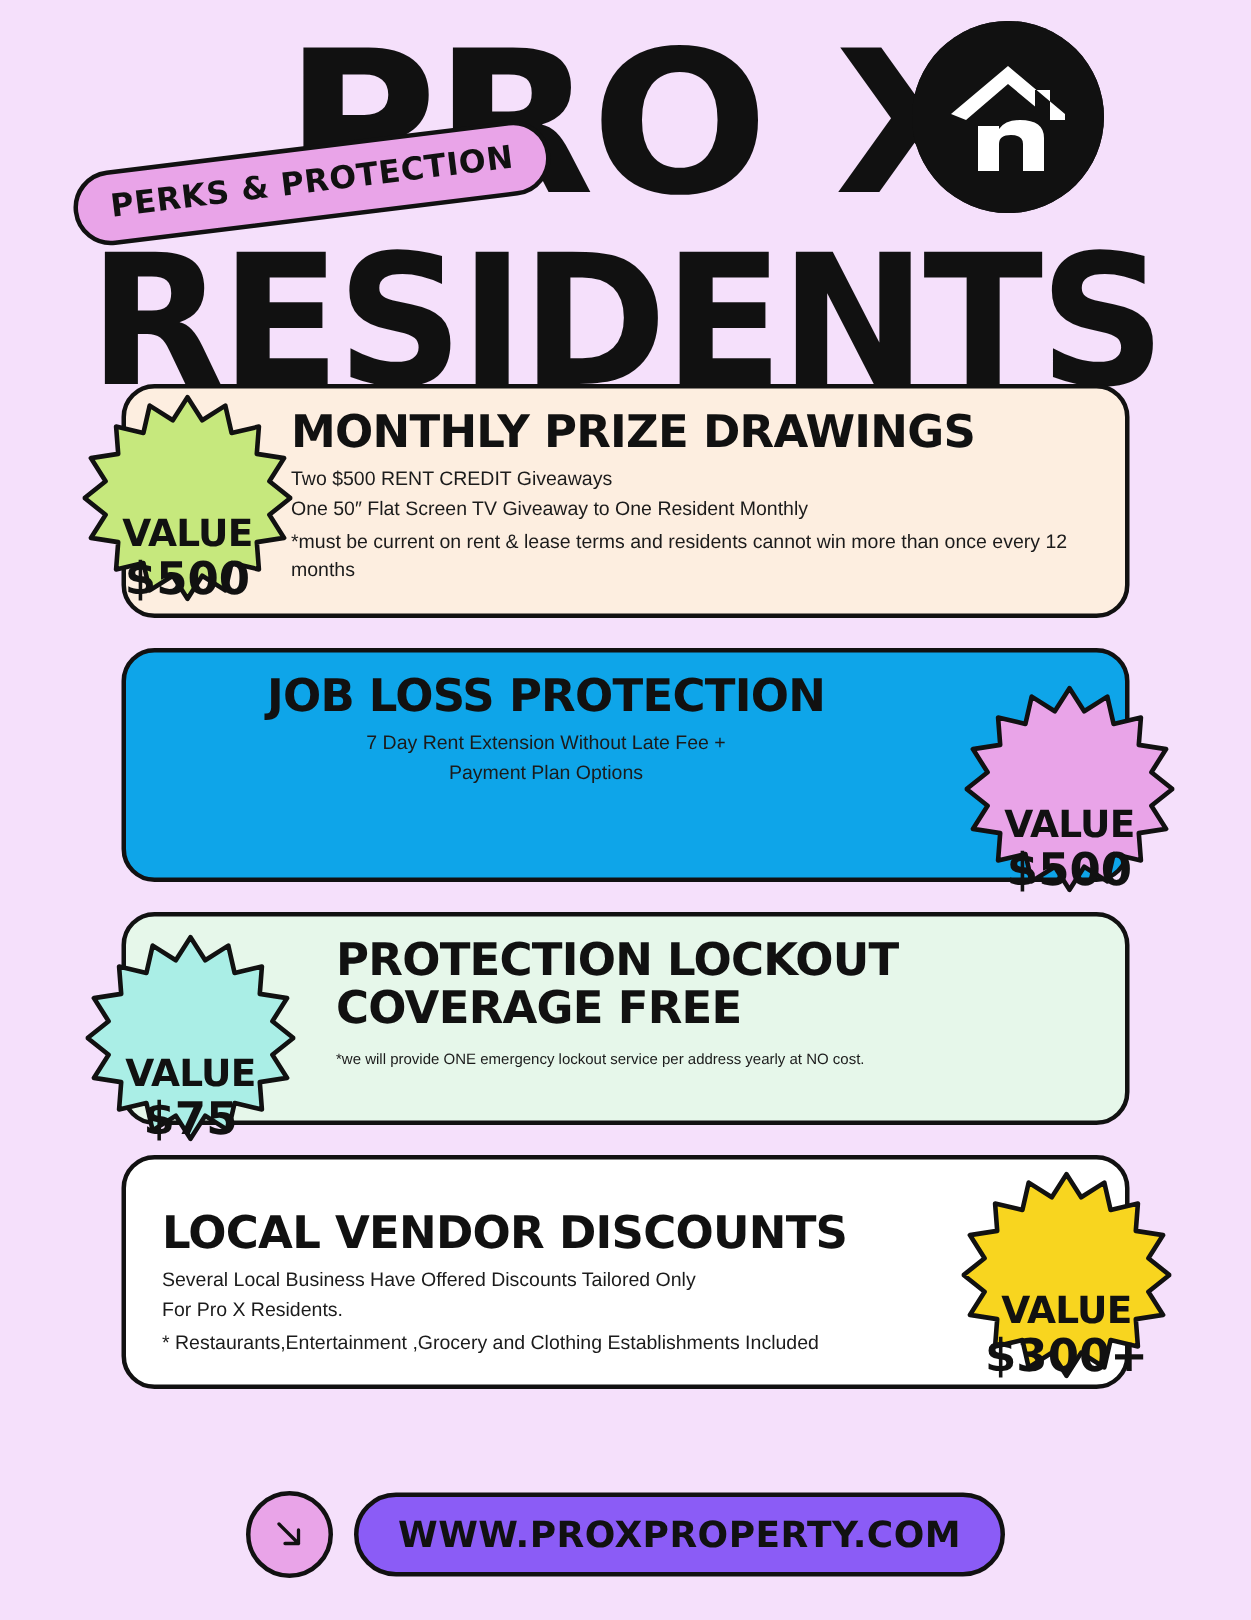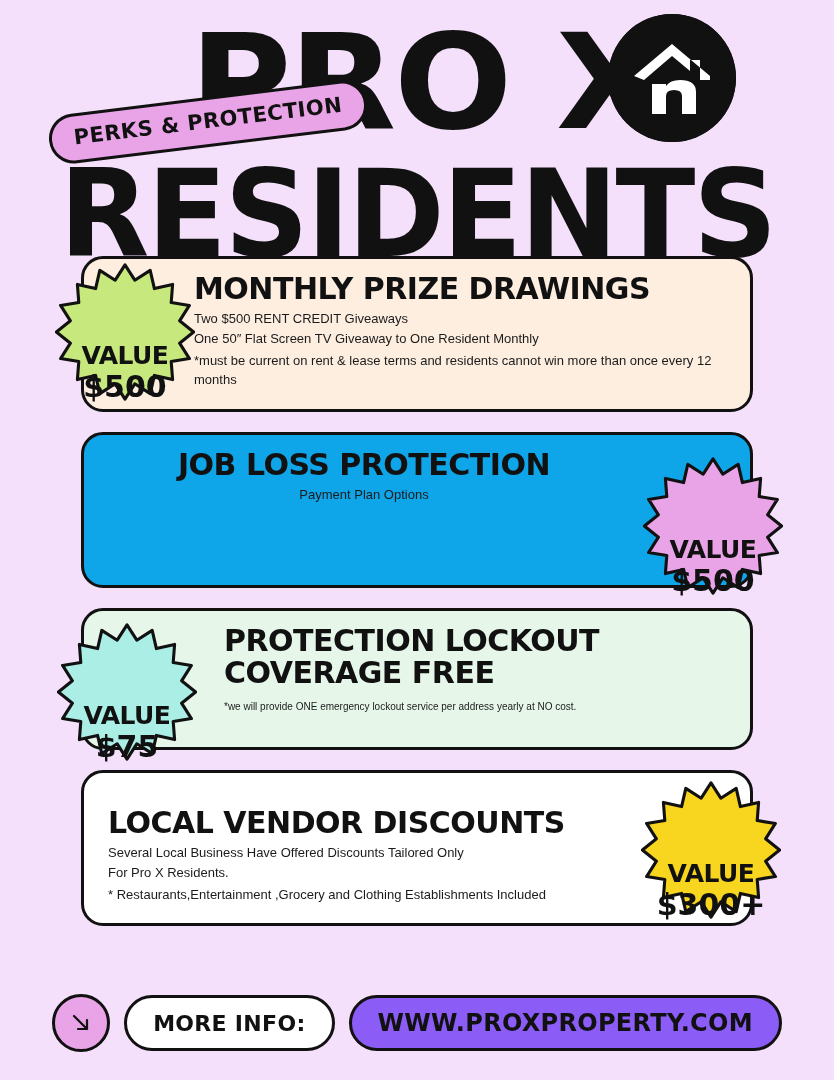--- a/index.html
+++ b/index.html
@@ -221,20 +221,21 @@
         <div class="t1">VALUE</div>
         <div class="t2">$500</div>
       </div>
     </div>
   </div>
 
   <div class="card-wrap">
     <div class="card c2">
       <div class="card-inner" style="padding-right:130px;min-height:150px;">
         <div class="card-title">JOB LOSS PROTECTION</div>
+        <div class="card-line">7 Day Rent Extension Without Late Fee +</div>
         <div class="card-line">Payment Plan Options</div>
       </div>
     </div>
     <div class="burst burst-2">
       <svg class="shape" viewBox="0 0 100 100" aria-hidden="true">
         <polygon fill="#e9a4e8" stroke="#111111" stroke-width="2.2" stroke-linejoin="round" points="50,2 57,13 68,6 71,19 84,16 83,29 96,31 89,42 99,50 89,58 96,69 83,71 84,84 71,81 68,94 57,87 50,98 43,87 32,94 29,81 16,84 17,71 4,69 11,58 1,50 11,42 4,31 17,29 16,16 29,19 32,6 43,13"></polygon>
       </svg>
       <div class="txt">
         <div class="t1">VALUE</div>
         <div class="t2">$500</div>
@@ -281,15 +282,14 @@
   </div>
 
 </div>
 
 <div class="footer">
   <div class="arrow-circle">
     <svg width="26" height="26" viewBox="0 0 26 26" aria-hidden="true">
       <path d="M6 6 L19 19 M19 10 L19 19 L10 19" stroke="#111111" stroke-width="2.2" fill="none" stroke-linecap="round" stroke-linejoin="round"></path>
     </svg>
   </div>
-  <div class="pill pill-white">MORE INFO:</div>
   <div class="pill pill-green">WWW.PROXPROPERTY.COM</div>
 </div>
 
 </body></html>

